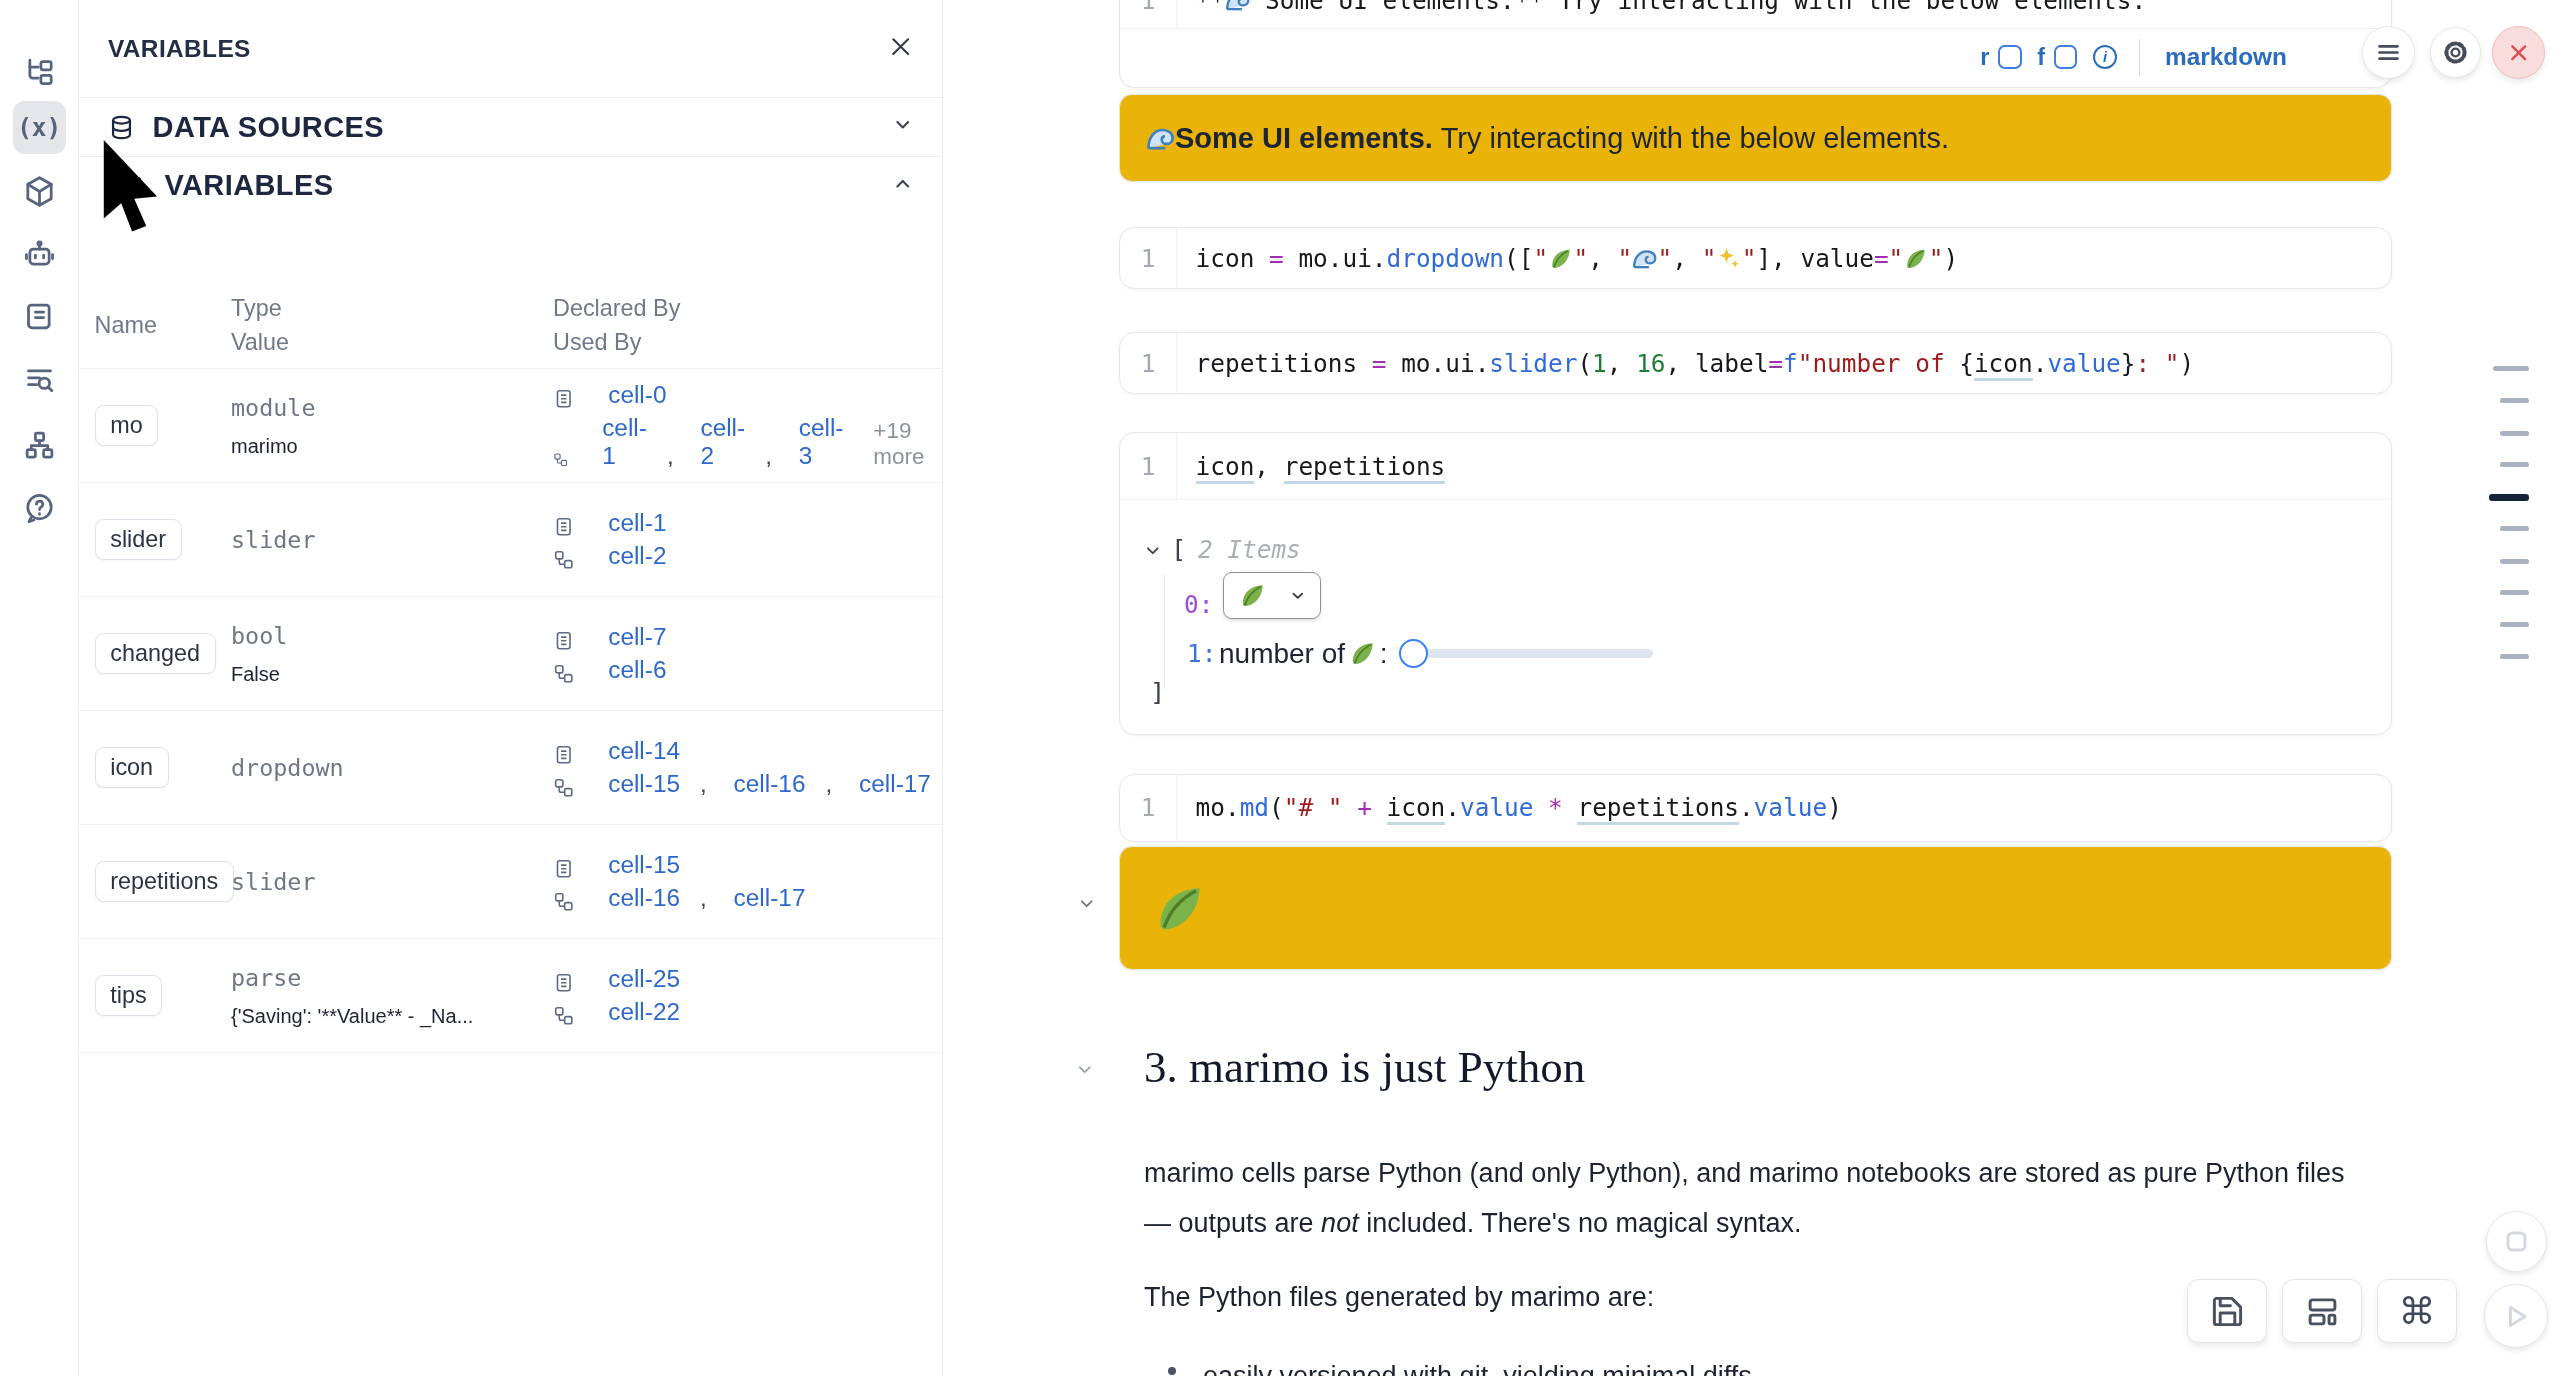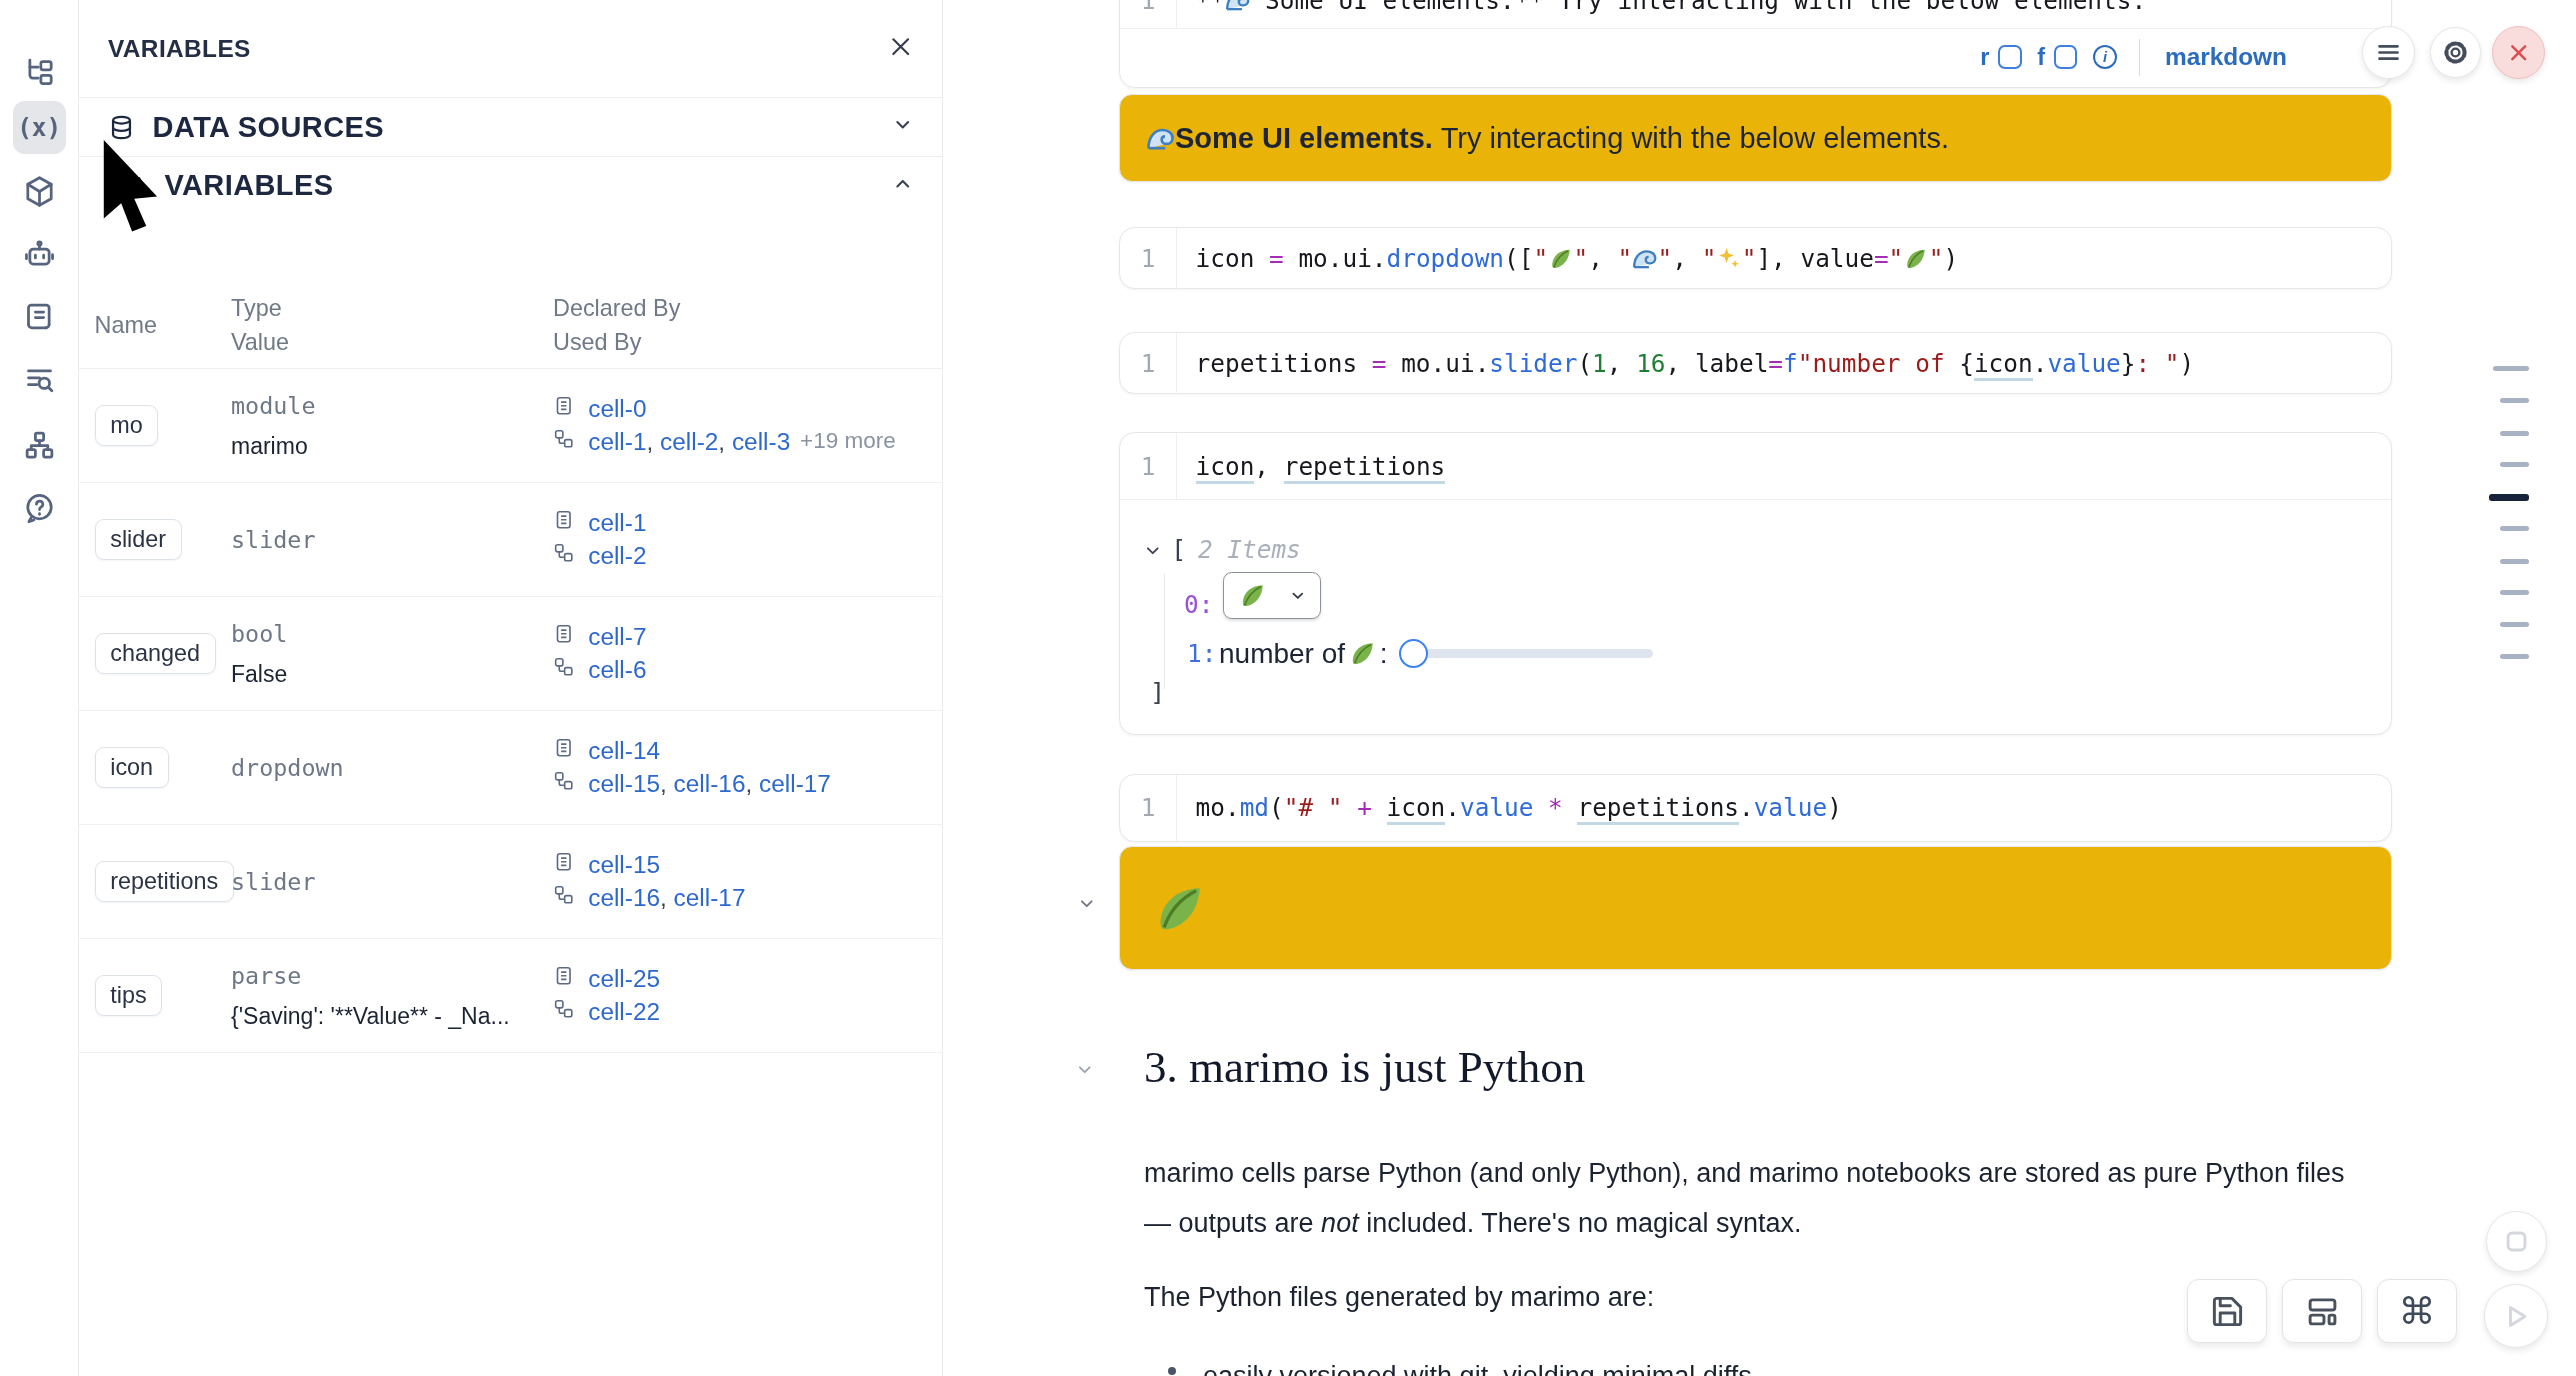--- a/index.html
+++ b/index.html
@@ -30,22 +30,22 @@
 
   
   #vtable { position:absolute; left:0; right:0; top:283px; }
   .thead { display:flex; border-bottom:1px solid #edeff2; padding:11.7px 0; color:#6f7987; font-size:23.4px; }
   .trow { display:flex; border-bottom:1px solid #eef0f3; align-items:center; min-height:114px; }
   .col-name { width:152px; padding-left:15.6px; }
   .col-type { width:322px; }
   .col-decl { flex:1; }
   .badge { display:inline-block; border:1px solid #dde2e9; border-radius:8.8px; padding:5.9px 14.6px; font-size:23.4px; color:#2b3444; background:#fff; box-shadow:0 1px 2px rgba(20,30,50,.05); }
   .t-type { font-family:"DejaVu Sans Mono",monospace; font-size:23.4px; color:#6e7786; }
-  .t-val { font-size:23px; color:#1c2433; margin-top:13px; }
-  .cell-line { display:flex; align-items:flex-start; margin:5px 0; }
+  .t-val { font-size:20px; color:#1c2433; margin-top:13px; }
+  .cell-line { display:flex; align-items:flex-end; margin:5px 0;gap:20px; }
   .cell-line svg { width:21.5px; height:21.5px; stroke:#5d6a84; stroke-width:1.8; fill:none; margin-right:13.7px; }
   .cl-link { color:#2d68cc; font-size:24.4px; }
   .cl-sep { color:#3c4452; font-size:24.4px; }
   .cl-more { color:#8b93a1; font-size:22.5px; margin-left:9.8px; }
 
   
   #cursor { left:92px; top:140px; z-index:9; }
 
   
   .nb-cell { position:absolute; left:1119px; width:1273px; background:#fff; border:1px solid #e5e7eb; border-radius:15.6px; box-shadow:0 1px 2.9px rgba(15,23,42,.05); }

